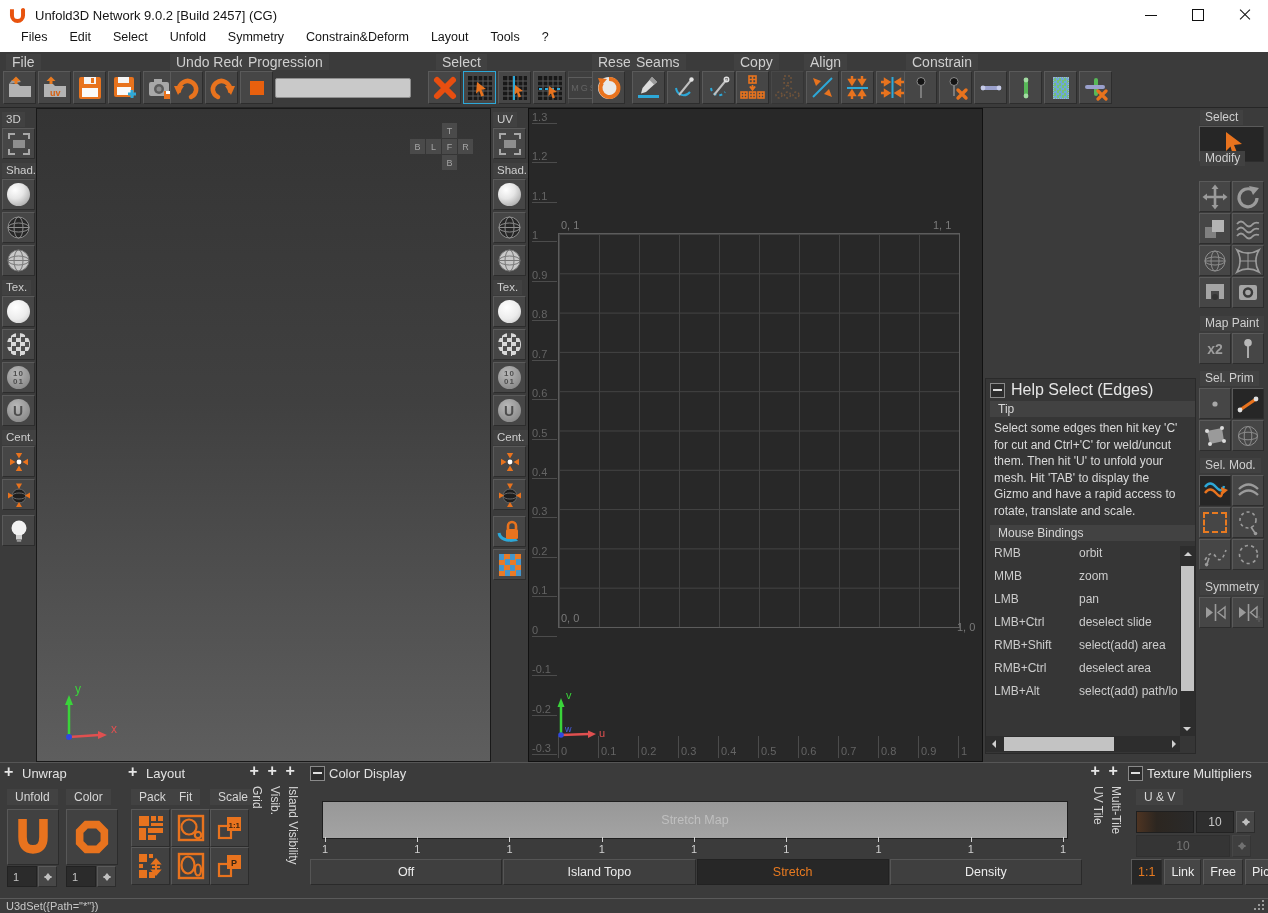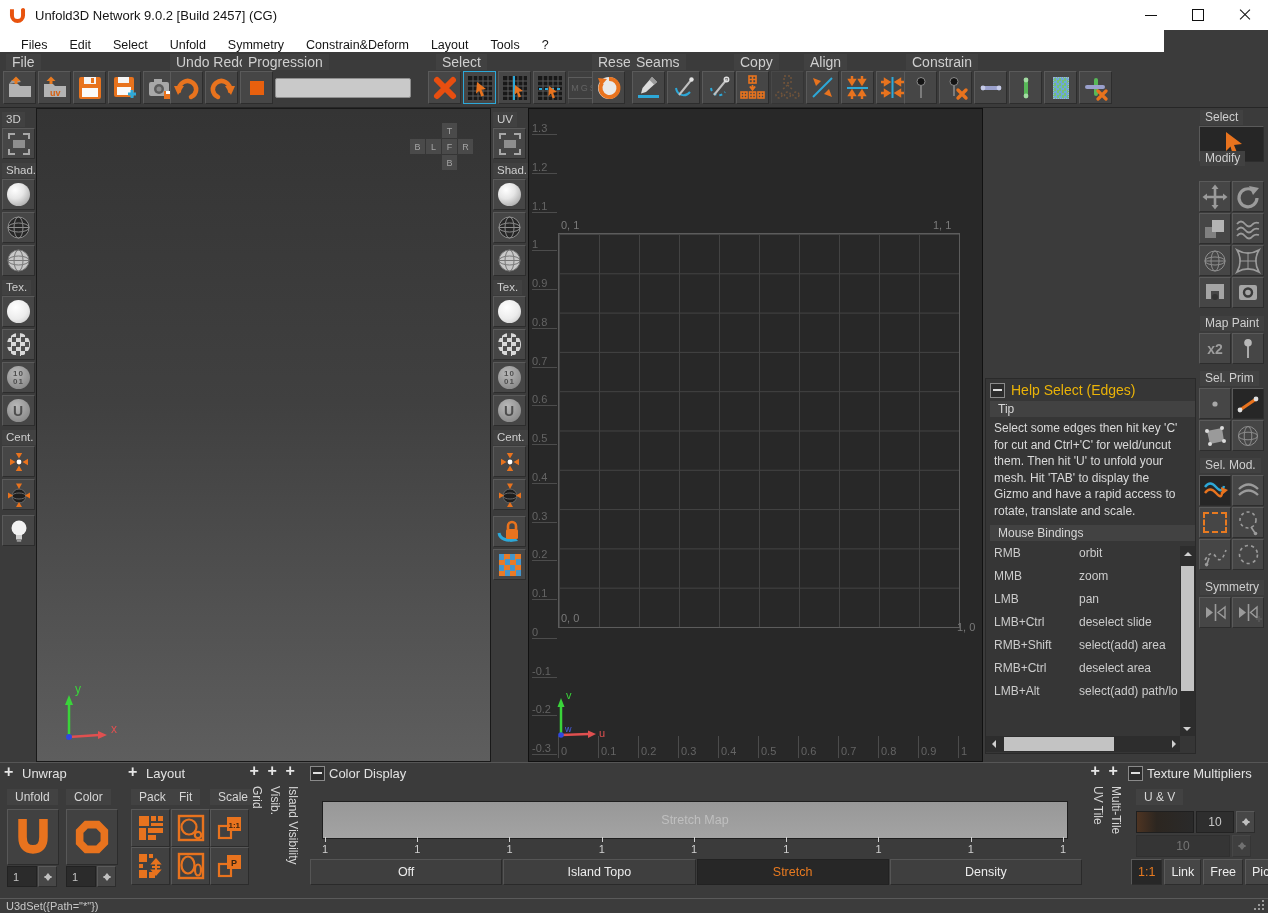--- a/index.html
+++ b/index.html
@@ -8,21 +8,21 @@
   
   .titlebar{left:0;top:0;width:1268px;height:30px;background:#fff;display:flex;align-items:center;}
   .title-text{font-size:13px;color:#151515;margin-left:8px;}
   .win-controls{margin-left:auto;display:flex;height:100%;}
   .win-btn{width:47px;height:100%;display:flex;align-items:center;justify-content:center;}
   .glyph-min{width:12px;height:1px;background:#111;}
   .glyph-max{width:10px;height:10px;border:1px solid #111;}
   .glyph-close{position:relative;width:12px;height:12px;}
   .glyph-close::before,.glyph-close::after{content:"";position:absolute;left:-1px;top:5px;width:14px;height:1px;background:#111;}
   .glyph-close::before{transform:rotate(45deg);}.glyph-close::after{transform:rotate(-45deg);}
-  .menubar{left:0;top:30px;width:1164px;height:22px;background:#fff;display:flex;align-items:flex-end;padding-left:10px;}
+  .menubar{left:0;top:30px;width:1268px;height:22px;background:#fff;display:flex;align-items:flex-start;padding-left:10px;}
   .menu-item{font-size:12.5px;color:#151515;padding:0 11px;cursor:default;}
   
   .toolbar{left:0;top:52px;width:1268px;height:56px;background:#3b3b3b;border-bottom:1px solid #262626;}
   .tlabel{position:absolute;top:2px;font-size:14px;color:#cfcfcf;background:#414141;padding:0 6px;line-height:16px;white-space:nowrap;}
   .trow{position:absolute;top:19px;display:flex;gap:2px;}
   .btn-sq{width:33px;height:33px;background:#464646;border:1px solid;border-color:#5a5a5a #2d2d2d #2d2d2d #5a5a5a;
     display:flex;align-items:center;justify-content:center;box-sizing:border-box;}
   .btn-sq svg{display:block;}
   .sel-cyan{border:1px solid #2da8d8 !important;}
   .disabled{opacity:.42;}
@@ -47,29 +47,29 @@
     background:linear-gradient(#343434,#404040 45%,#5e5e5e);}
   .viewcube{position:absolute;right:16px;top:14px;width:64px;height:48px;}
   .vc{position:absolute;width:15px;height:15px;background:#4a4a4a;color:#a5a5a5;font-size:9px;display:flex;align-items:center;justify-content:center;}
   .gizmo{position:absolute;left:20px;bottom:16px;}
   .vpuv{left:528px;top:108px;width:455px;height:654px;border:1px solid #111;background:#282828;}
   .uvgrid{position:absolute;left:29px;top:124px;width:400px;height:393px;border:1px solid #5c5c5c;
     background-image:linear-gradient(#434343 1px,transparent 1px),linear-gradient(90deg,#434343 1px,transparent 1px);
     background-size:40px 39.3px;}
   .corner{position:absolute;font-size:11px;color:#7a7a7a;}
   .vrul{position:absolute;left:3px;top:2px;height:644px;display:flex;flex-direction:column;justify-content:space-between;}
-  .vrul-item{font-size:11px;color:#646464;width:25px;line-height:12px;border-bottom:1px solid #4c4c4c;margin-top:11px;}
+  .vrul-item{font-size:11px;color:#646464;width:25px;line-height:12px;border-bottom:1px solid #4c4c4c;}
   .hrul{position:absolute;left:29px;top:636px;width:440px;display:flex;}
   .hrul-item{width:40px;font-size:11px;color:#646464;position:relative;padding-left:3px;box-sizing:border-box;}
   .hrul-item::before{content:"";position:absolute;left:0;top:-9px;width:1px;height:22px;background:#4c4c4c;}
   
   .helpcol{left:983px;top:108px;width:213px;height:654px;background:#3b3b3b;}
   .help-panel{position:absolute;left:2px;top:270px;width:209px;height:374px;background:#363636;border:1px solid #2a2a2a;}
   .hp-header{display:flex;align-items:center;height:22px;padding-left:4px;gap:6px;}
-  .hp-title{font-size:14px;color:#eab308;}
+  .hp-title{font-size:16px;color:#e5e5e5;}
   .minusbox{width:13px;height:13px;background:#2c2c2c;border:1px solid #8a8a8a;position:relative;}
   .minusbox::after{content:"";position:absolute;left:2px;right:2px;top:5px;height:2px;background:#ddd;}
   .tab-label{background:#424242;color:#d6d6d6;font-size:12px;padding:1px 8px;display:inline-block;}
   .hp-tab{display:block;margin-top:0;}
   .tip-text{font-size:12px;color:#dadada;line-height:16.5px;padding:3px 8px 2px 8px;}
   .mb-list{height:184px;overflow:hidden;}
   .mb-row{height:23px;display:flex;align-items:center;font-size:12px;color:#cccccc;}
   .mb-key{width:85px;padding-left:8px;}
   .mb-act{flex:1;white-space:nowrap;overflow:hidden;}
   .vscroll{position:absolute;right:0;top:167px;width:15px;height:190px;background:#2d2d2d;}

